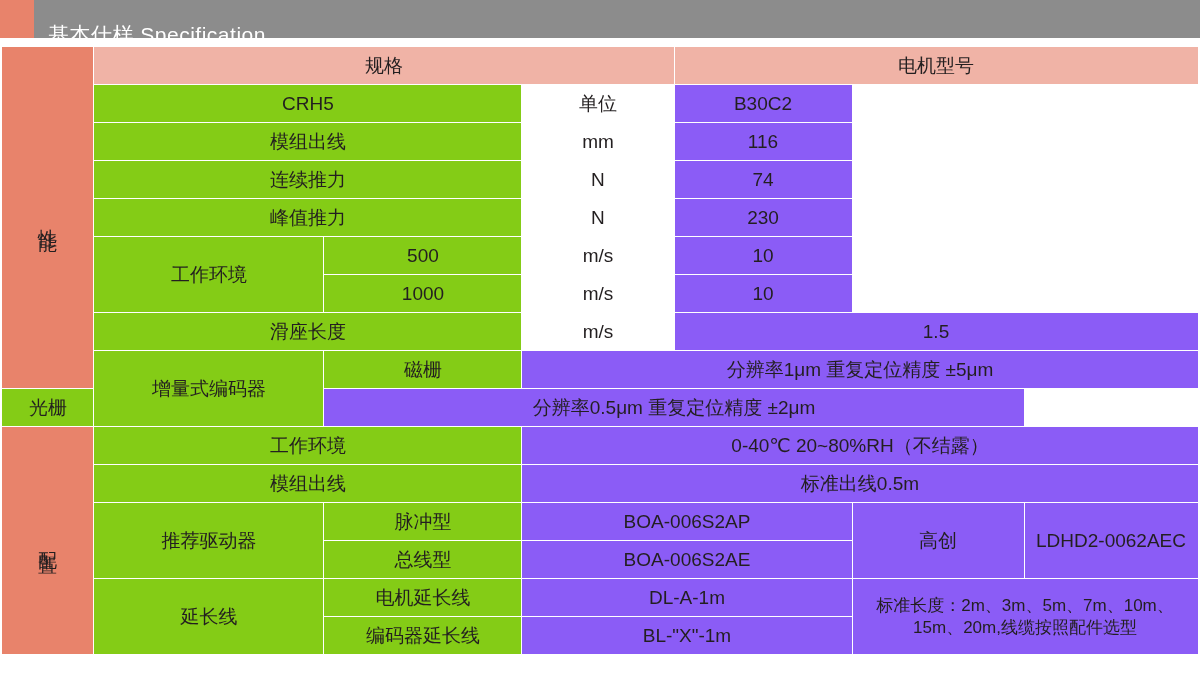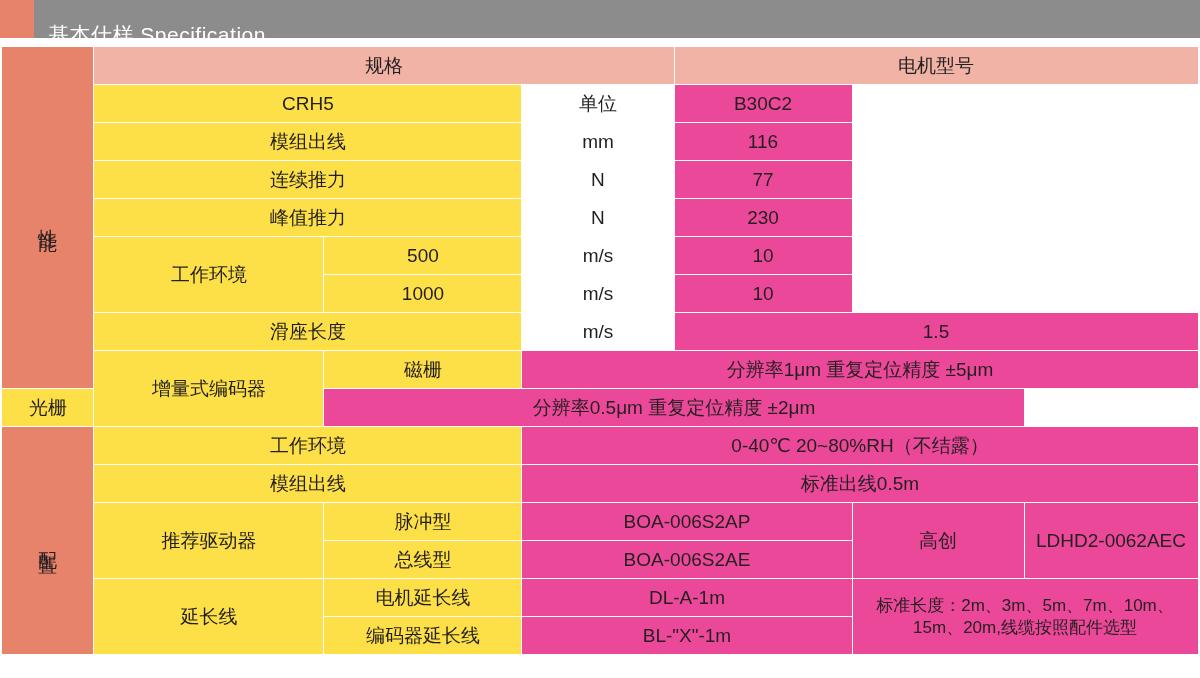--- a/index.html
+++ b/index.html
@@ -76,26 +76,26 @@
     letter-spacing: 4px;
   }
   
   td.hdr {
     background: #f0b3a6;
     font-size: 20px;
     color: #231f20;
   }
   
   td.label {
-    background: #fde047;
+    background: #84cc16;
     font-size: 20px;
   }
   
   td.val {
-    background: #ec4899;
+    background: #8b5cf6;
     font-size: 20px;
   }
   td.val.small {
     font-size: 17px;
     line-height: 1.25;
   }
   td.unit {
     background: #ffffff;
     font-size: 19px;
   }
@@ -146,21 +146,21 @@
       <td class="label" colspan="2">模组出线</td>
       <td class="unit">mm</td>
       <td class="val">116</td>
       <td class="blank"></td>
       <td class="blank"></td>
     </tr>
 
     <tr class="row-h2">
       <td class="label" colspan="2">连续推力</td>
       <td class="unit">N</td>
-      <td class="val">77</td>
+      <td class="val">74</td>
       <td class="blank"></td>
       <td class="blank"></td>
     </tr>
 
     <tr class="row-h2">
       <td class="label" colspan="2">峰值推力</td>
       <td class="unit">N</td>
       <td class="val">230</td>
       <td class="blank"></td>
       <td class="blank"></td>

